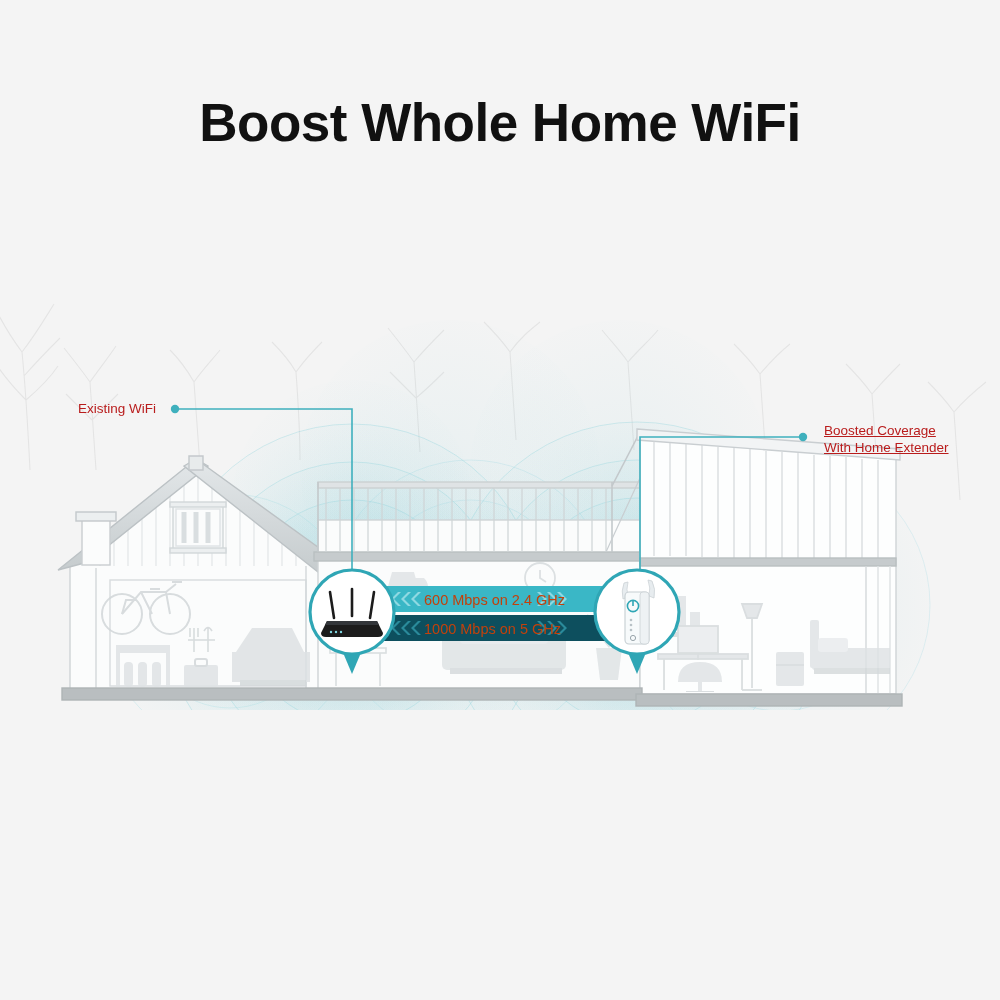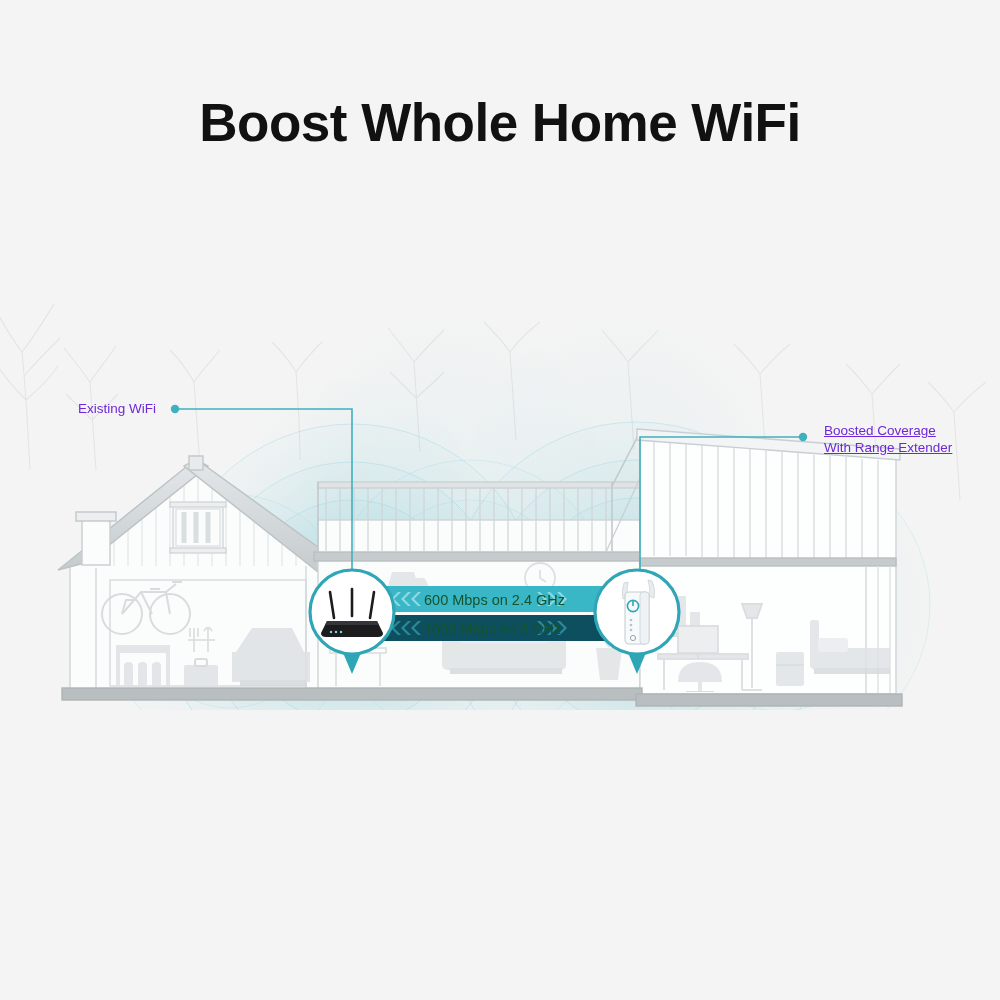--- a/index.html
+++ b/index.html
@@ -18,32 +18,32 @@
     font-size:53px;font-weight:bold;
     letter-spacing:-0.5px;
     color:#111111;
     font-family:"Liberation Sans","DejaVu Sans",sans-serif;
     white-space:nowrap;
   }
 
   .callout{
     position:absolute;
     font-size:13.5px;
-    color:#6d28d9;
+    color:#b91c1c;
     line-height:16.5px;
     white-space:nowrap;
     font-family:"Liberation Sans","DejaVu Sans",sans-serif;
   }
   #callout-left{left:78px;top:401px;}
   #callout-right{left:824px;top:423px;text-decoration:underline;}
 
   .speedlabel{
     position:absolute;
     font-size:14.5px;
-    color:#14532d;
+    color:#c2410c;
     white-space:nowrap;
     font-family:"Liberation Sans","DejaVu Sans",sans-serif;
   }
   #label-24{left:424px;top:592px;}
   #label-5{left:424px;top:621px;}
 
   .workswith{
     position:absolute;left:693px;top:594px;
     font-size:16.5px;font-weight:bold;color:#1b1b1b;
     line-height:20px;white-space:nowrap;
@@ -437,20 +437,20 @@
   </svg>
 
   <div class="title">Boost Whole Home WiFi</div>
 
   <div class="callout" id="callout-left">
     <div>Existing WiFi</div>
   </div>
 
   <div class="callout" id="callout-right">
     <div>Boosted Coverage</div>
-    <div>With Range Extender</div>
+    <div>With Home Extender</div>
   </div>
 
   <div class="speedlabel" id="label-24">600 Mbps on 2.4 GHz</div>
   <div class="speedlabel" id="label-5">1000 Mbps on 5 GHz</div>
 
 
 </div>
 
 </body></html>

